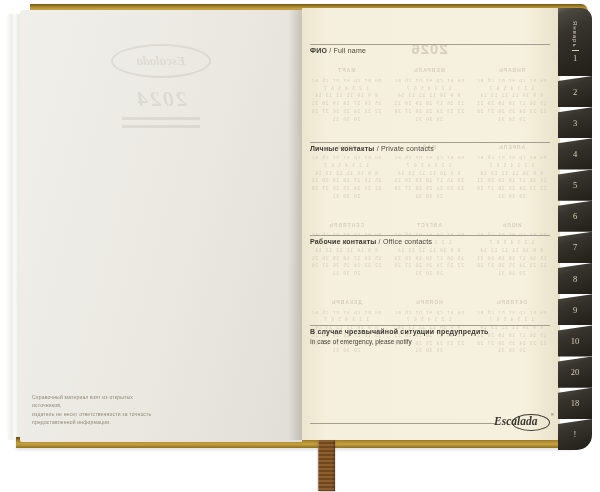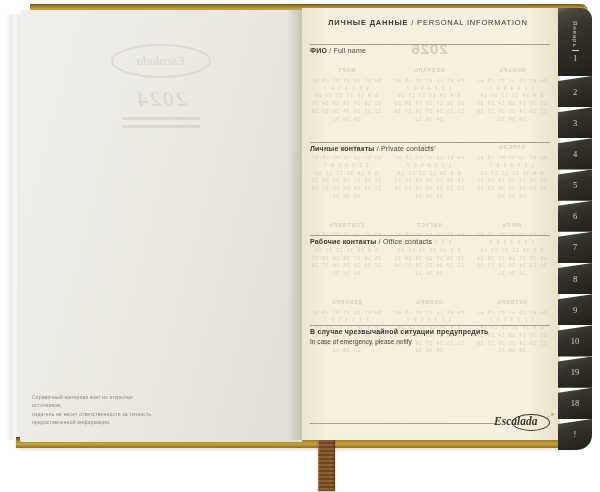--- a/index.html
+++ b/index.html
@@ -217,25 +217,20 @@
             <div class="">пн вт ср чт пт сб вс</div>
             <div class="">1 2 3 4 5 6 7</div>
             <div class="">8 9 10 11 12 13 14</div>
             <div class="">15 16 17 18 19 20 21</div>
             <div class="">22 23 24 25 26 27 28</div>
             <div class="">29 30 31</div>
           </div>
         </div>
     </div>
 
-    <div class="pi-header">
-      <span class="ru">ЛИЧНЫЕ ДАННЫЕ</span>
-      <span class="sep">/</span>
-      <span class="en">PERSONAL INFORMATION</span>
-    </div>
 
     <div class="rule" style="top:36px"></div>
     <div class="field-label" style="top:39px">
       <span class="ru">ФИО</span>
       <span class="sep">/</span>
       <span class="en">Full name</span>
     </div>
 
     <div class="rule" style="top:134px"></div>
     <div class="field-label" style="top:137px">
@@ -273,19 +268,19 @@
       </div>
       <div class="tab">2</div>
       <div class="tab">3</div>
       <div class="tab">4</div>
       <div class="tab">5</div>
       <div class="tab">6</div>
       <div class="tab">7</div>
       <div class="tab">8</div>
       <div class="tab">9</div>
       <div class="tab">10</div>
-      <div class="tab">19</div>
+      <div class="tab">20</div>
       <div class="tab">18</div>
       <div class="tab">!</div>
     </div>
 
   <div class="ribbon"></div>
 </div>
 
 </body></html>

